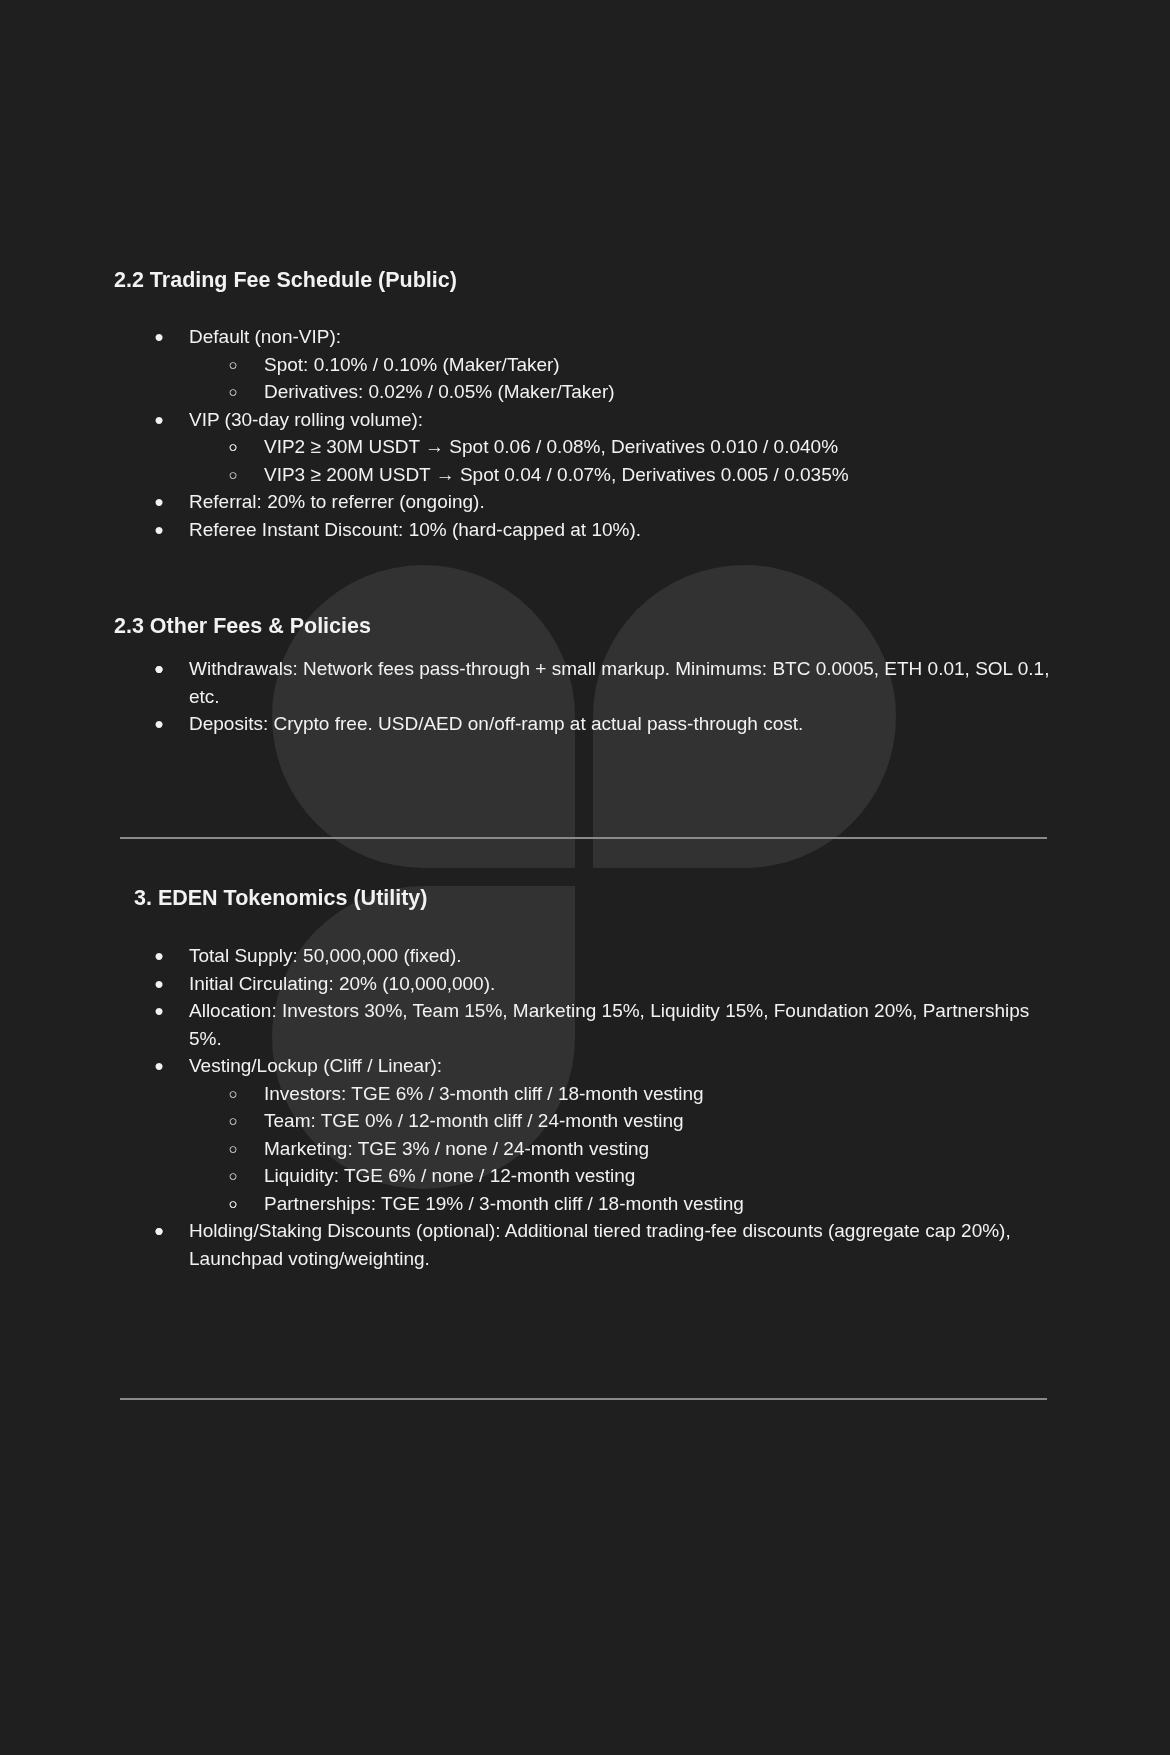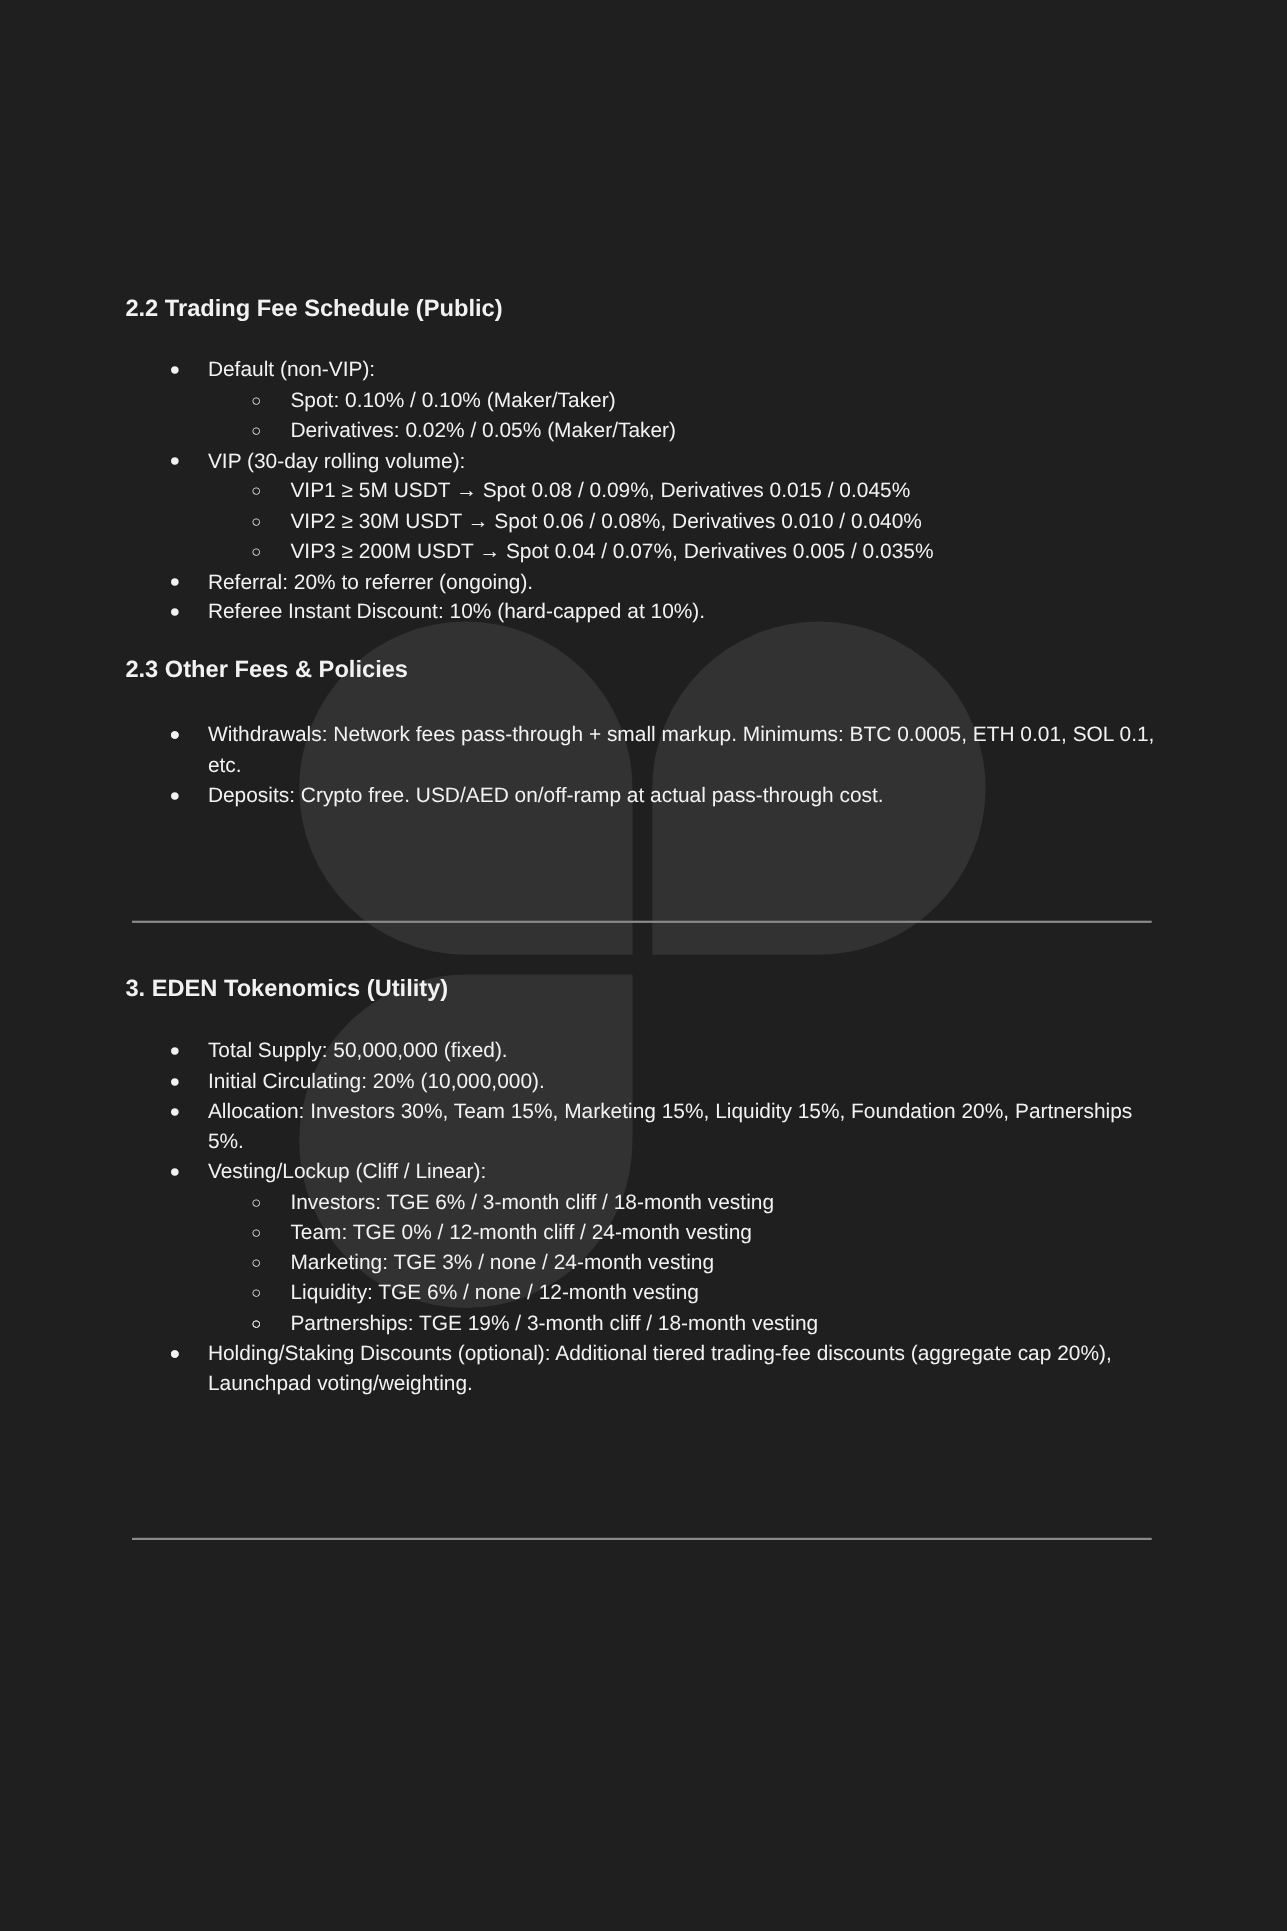--- a/index.html
+++ b/index.html
@@ -96,37 +96,37 @@
 <div class="wm wm-bl"></div>
 
 <div class="page">
 
   <h2 class="heading" style="top:268px;">2.2 Trading Fee Schedule (Public)</h2>
   <ul class="list" style="top:323px;">
     <li class="li"><span class="bullet">●</span><span>Default (non-VIP):</span></li>
     <li class="li sub"><span class="bullet">○</span><span>Spot: 0.10% / 0.10% (Maker/Taker)</span></li>
     <li class="li sub"><span class="bullet">○</span><span>Derivatives: 0.02% / 0.05% (Maker/Taker)</span></li>
     <li class="li"><span class="bullet">●</span><span>VIP (30-day rolling volume):</span></li>
-    <li class="li sub"><span class="bullet">○</span><span>VIP1 ≥ 5M USDT → Spot 0.08 / 0.09%, Derivatives 0.015 / 0.045%</span></li>
+    <li class="li sub"><span class="bullet">○</span></li>
     <li class="li sub"><span class="bullet">○</span><span>VIP2 ≥ 30M USDT → Spot 0.06 / 0.08%, Derivatives 0.010 / 0.040%</span></li>
     <li class="li sub"><span class="bullet">○</span><span>VIP3 ≥ 200M USDT → Spot 0.04 / 0.07%, Derivatives 0.005 / 0.035%</span></li>
     <li class="li"><span class="bullet">●</span><span>Referral: 20% to referrer (ongoing).</span></li>
     <li class="li"><span class="bullet">●</span><span>Referee Instant Discount: 10% (hard-capped at 10%).</span></li>
   </ul>
 
-  <h2 class="heading" style="top:596px;">2.3 Other Fees &amp; Policies</h2>
+  <h2 class="heading" style="top:614px;">2.3 Other Fees &amp; Policies</h2>
   <ul class="list" style="top:655px;">
     <li class="li"><span class="bullet">●</span></li>
     <li class="li"><span class="bullet">●</span><span>Withdrawals: Network fees pass-through + small markup. Minimums: BTC 0.0005, ETH 0.01, SOL 0.1, etc.</span></li>
     <li class="li"><span class="bullet">●</span><span>Deposits: Crypto free. USD/AED on/off-ramp at actual pass-through cost.</span></li>
   </ul>
 
   <hr class="divider" style="top:837px;">
 
-  <h2 class="heading" style="top:886px;">3. EDEN Tokenomics (Utility)</h2>
+  <h2 class="heading" style="top:886px;margin-left:20px;">3. EDEN Tokenomics (Utility)</h2>
   <ul class="list" style="top:942px;">
     <li class="li"><span class="bullet">●</span><span>Total Supply: 50,000,000 (fixed).</span></li>
     <li class="li"><span class="bullet">●</span><span>Initial Circulating: 20% (10,000,000).</span></li>
     <li class="li"><span class="bullet">●</span><span>Allocation: Investors 30%, Team 15%, Marketing 15%, Liquidity 15%, Foundation 20%, Partnerships 5%.</span></li>
     <li class="li"><span class="bullet">●</span><span>Vesting/Lockup (Cliff / Linear):</span></li>
     <li class="li sub"><span class="bullet">○</span><span>Investors: TGE 6% / 3-month cliff / 18-month vesting</span></li>
     <li class="li sub"><span class="bullet">○</span><span>Team: TGE 0% / 12-month cliff / 24-month vesting</span></li>
     <li class="li sub"><span class="bullet">○</span><span>Marketing: TGE 3% / none / 24-month vesting</span></li>
     <li class="li sub"><span class="bullet">○</span><span>Liquidity: TGE 6% / none / 12-month vesting</span></li>
     <li class="li sub"><span class="bullet">○</span></li>

